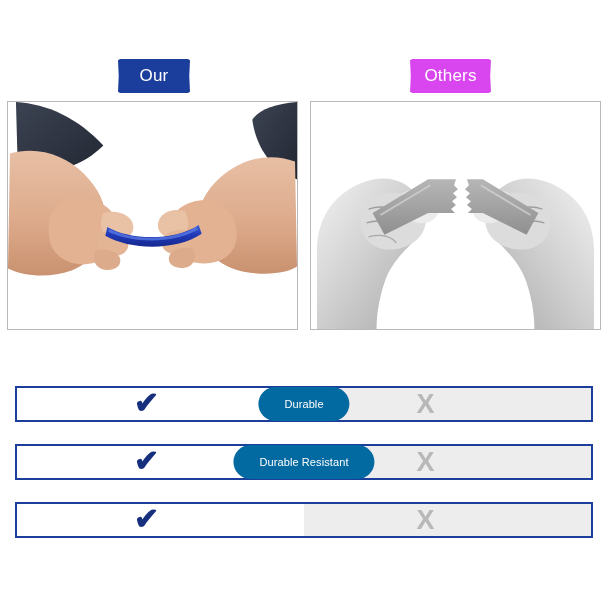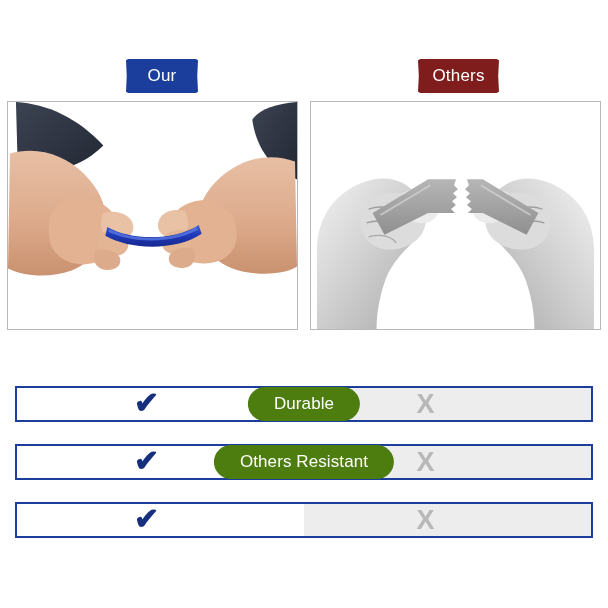--- a/index.html
+++ b/index.html
@@ -16,21 +16,20 @@
     -webkit-font-smoothing: antialiased;
   }
 
   
   .badge-row {
     position: absolute;
     top: 59px;
     left: 0;
     width: 495px;
     height: 38px;
-    margin-left: 8px;
   }
   .badge {
     position: absolute;
     height: 34px;
     display: flex;
     align-items: center;
     justify-content: center;
     color: #ffffff;
     font-size: 17px;
     letter-spacing: 0.2px;
@@ -42,21 +41,21 @@
     );
   }
   .badge-our {
     left: 118px;
     width: 72px;
     background: #1b3d9c;
   }
   .badge-others {
     left: 410px;
     width: 81px;
-    background: #7f1d1d;
+    background: #d946ef;
   }
 
   
   .panels {
     position: absolute;
     top: 101px;
     left: 7px;
     width: 594px;
     height: 229px;
     display: flex;
@@ -121,24 +120,24 @@
     font-weight: bold;
     font-family: "Liberation Sans", sans-serif;
     transform: translateX(-22px);
   }
   .pill {
     position: absolute;
     top: 50%;
     left: 50%;
     transform: translate(-50%, -50%);
     height: 34px;
-    background: #4d7c0f;
+    background: #0369a1;
     border-radius: 18px;
     color: #ffffff;
-    font-size: 17px;
+    font-size: 11px;
     display: flex;
     align-items: center;
     justify-content: center;
     padding: 0 26px;
     white-space: nowrap;
     z-index: 3;
     letter-spacing: 0.1px;
   }
 </style>
 </head>
@@ -271,21 +270,21 @@
     <div class="pill">Durable</div>
   </div>
 
   <div class="row">
     <div class="row-left">
       <span class="check-mark">✔</span>
     </div>
     <div class="row-right">
       <span class="x-mark">X</span>
     </div>
-    <div class="pill">Others Resistant</div>
+    <div class="pill">Durable Resistant</div>
   </div>
 
   <div class="row">
     <div class="row-left">
       <span class="check-mark">✔</span>
     </div>
     <div class="row-right">
       <span class="x-mark">X</span>
     </div>
   </div>

